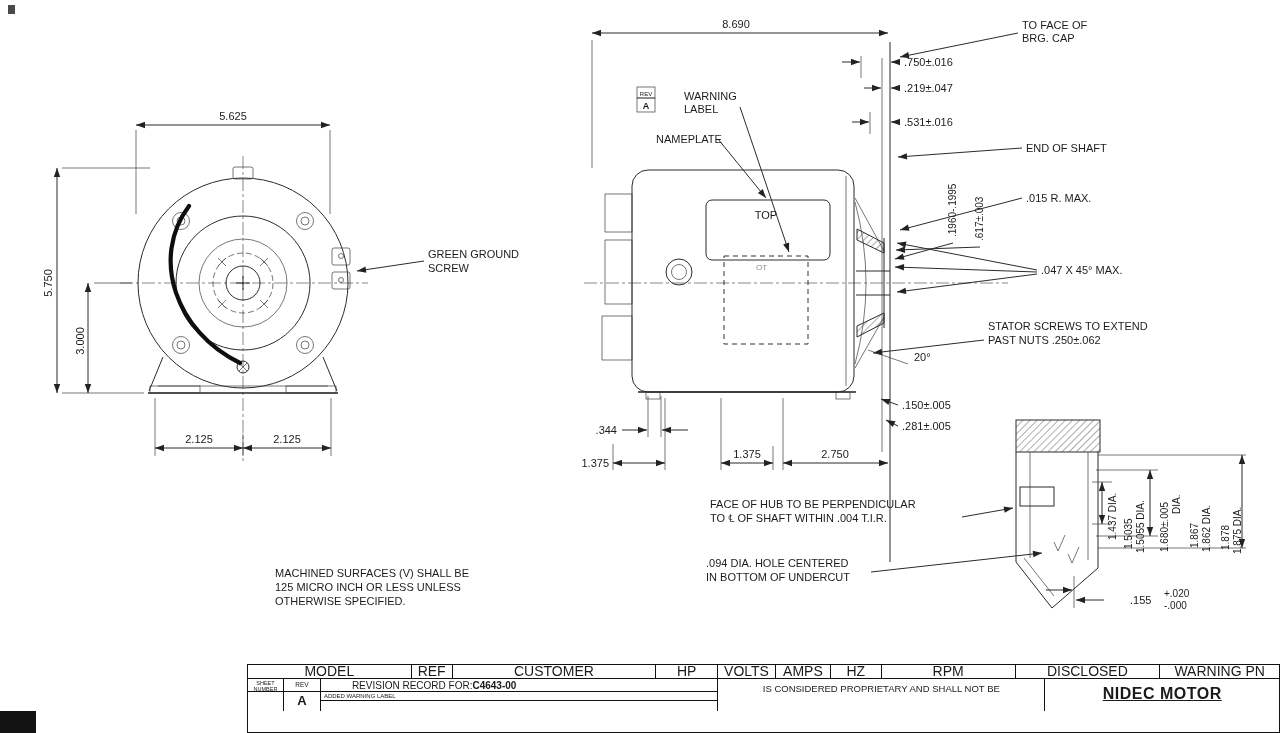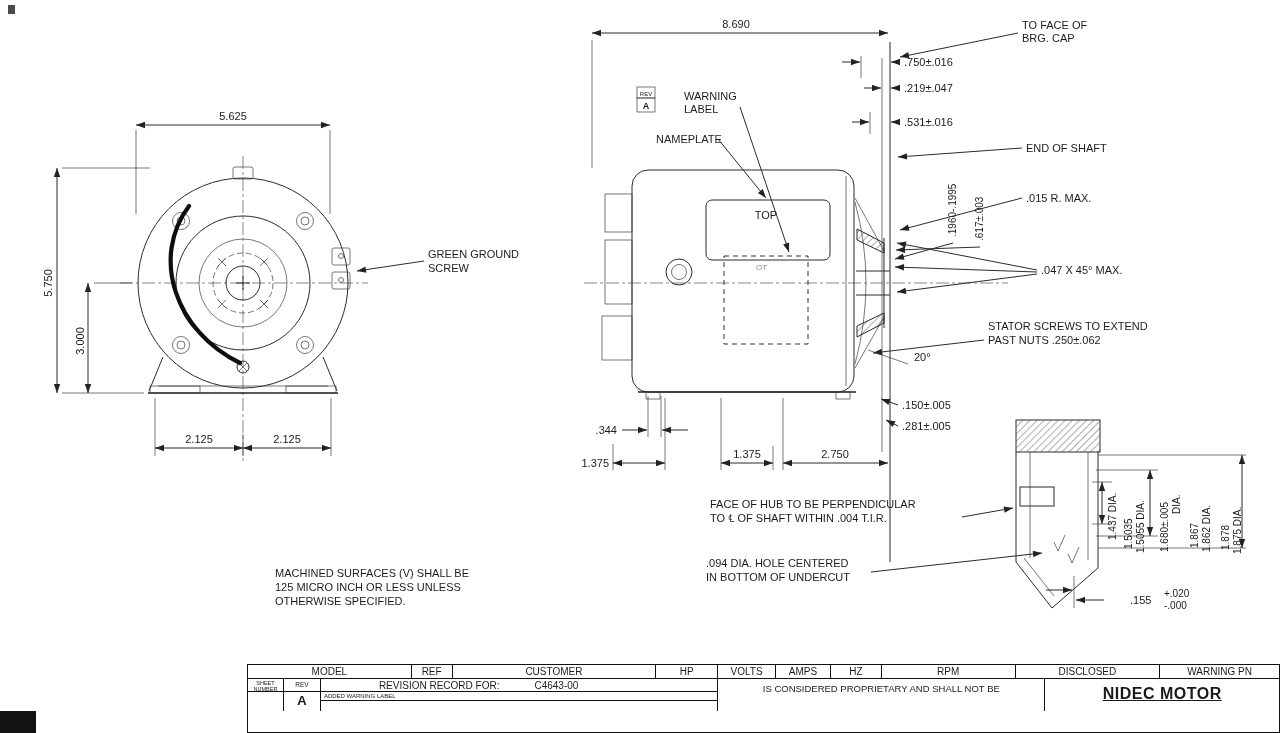--- a/index.html
+++ b/index.html
@@ -19,35 +19,35 @@
   .t8  { font-size:8px; fill:#8a8a8a; }
   .bold { font-weight:bold; }
 
   
   .titleblock { position:absolute; left:247px; top:664px; width:1033px; height:69px;
                 border:1px solid #111; background:#fff; overflow:hidden; }
   .tb-row { display:flex; }
   .tb-row .c { border-right:1px solid #111; border-bottom:1px solid #111; overflow:hidden; white-space:nowrap; }
   .tb-row .c:last-child { border-right:none; }
   .tb-head { height:14px; }
-  .tb-head .c { font-size:10px; text-align:center; line-height:13px; }
+  .tb-head .c { font-size:14px; text-align:center; line-height:13px; }
   .tb-vals { height:23px; }
   .tb-vals .c { font-size:11px; font-weight:bold; text-align:center; line-height:22px; }
   .tb-band { display:flex; height:32px; }
   .tb-band > div { border-right:1px solid #111; overflow:hidden; }
   .tb-band > div:last-child { border-right:none; }
   .tb-sheet { width:36px; }
   .tb-sheet-strip { height:13px; border-bottom:1px solid #111; font-size:5.5px; text-align:center; line-height:6px; padding-top:1px; }
   .tb-rev { width:37px; }
   .tb-rev-strip { height:13px; border-bottom:1px solid #111; font-size:6.5px; text-align:center; line-height:12px; }
   .tb-rev-value { font-size:13px; font-weight:bold; text-align:center; line-height:18px; }
   .tb-revrec { width:398px; }
   .tb-revrec-strip { height:13px; border-bottom:1px solid #111; display:flex; align-items:center; font-size:10px; }
-  .rr-label { margin-left:58px; }
-  .rr-num { margin-left:35px; font-weight:normal; }
+  .rr-label { margin-left:31px; }
+  .rr-num { font-weight:bold; }
   .tb-revnote { height:9px; border-bottom:1px solid #111; font-size:6px; line-height:8px; padding-left:3px; }
   .tb-info { width:328px; font-size:9.5px; text-align:center; line-height:11.5px; padding-top:4px; }
   .tb-company { width:234px; font-size:16px; font-weight:bold; text-align:center; line-height:30px; letter-spacing:0.5px;text-decoration:underline; }
 
   .corner-box { position:absolute; left:0; top:711px; width:36px; height:22px; background:#121212; }
   .tl-mark { position:absolute; left:8px; top:5px; width:7px; height:9px; background:#4a4a4a; }
 </style>
 </head>
 <body>
 

